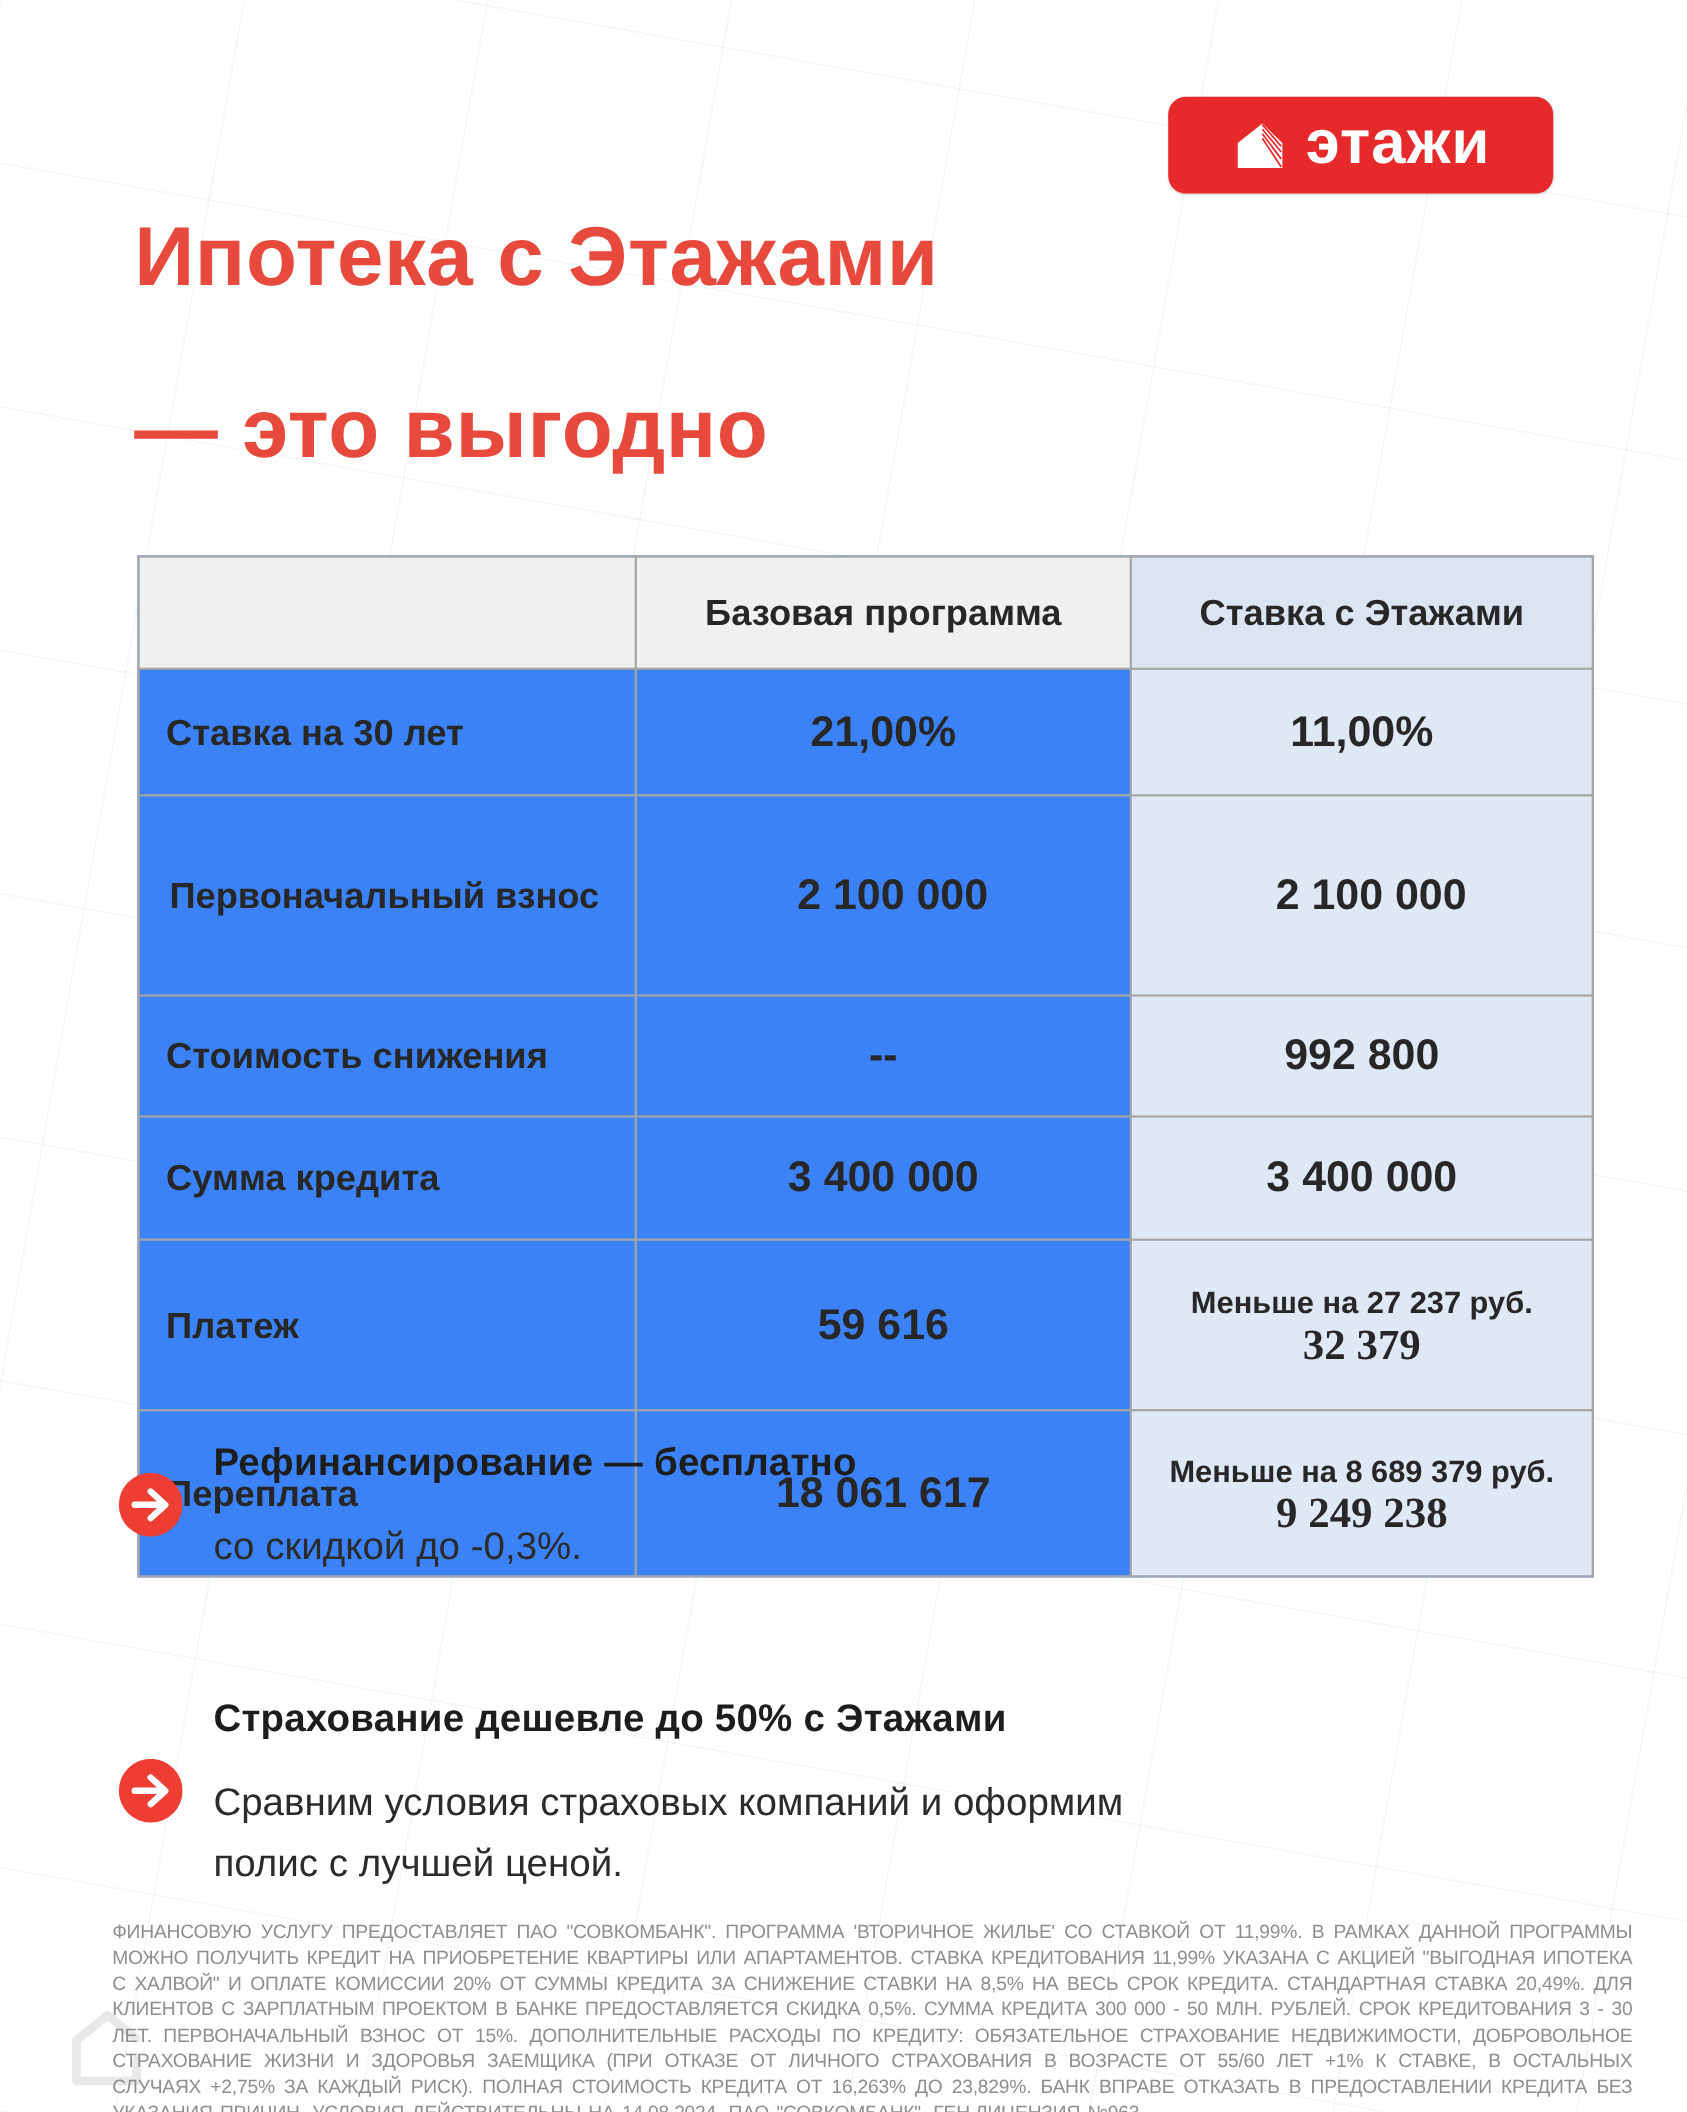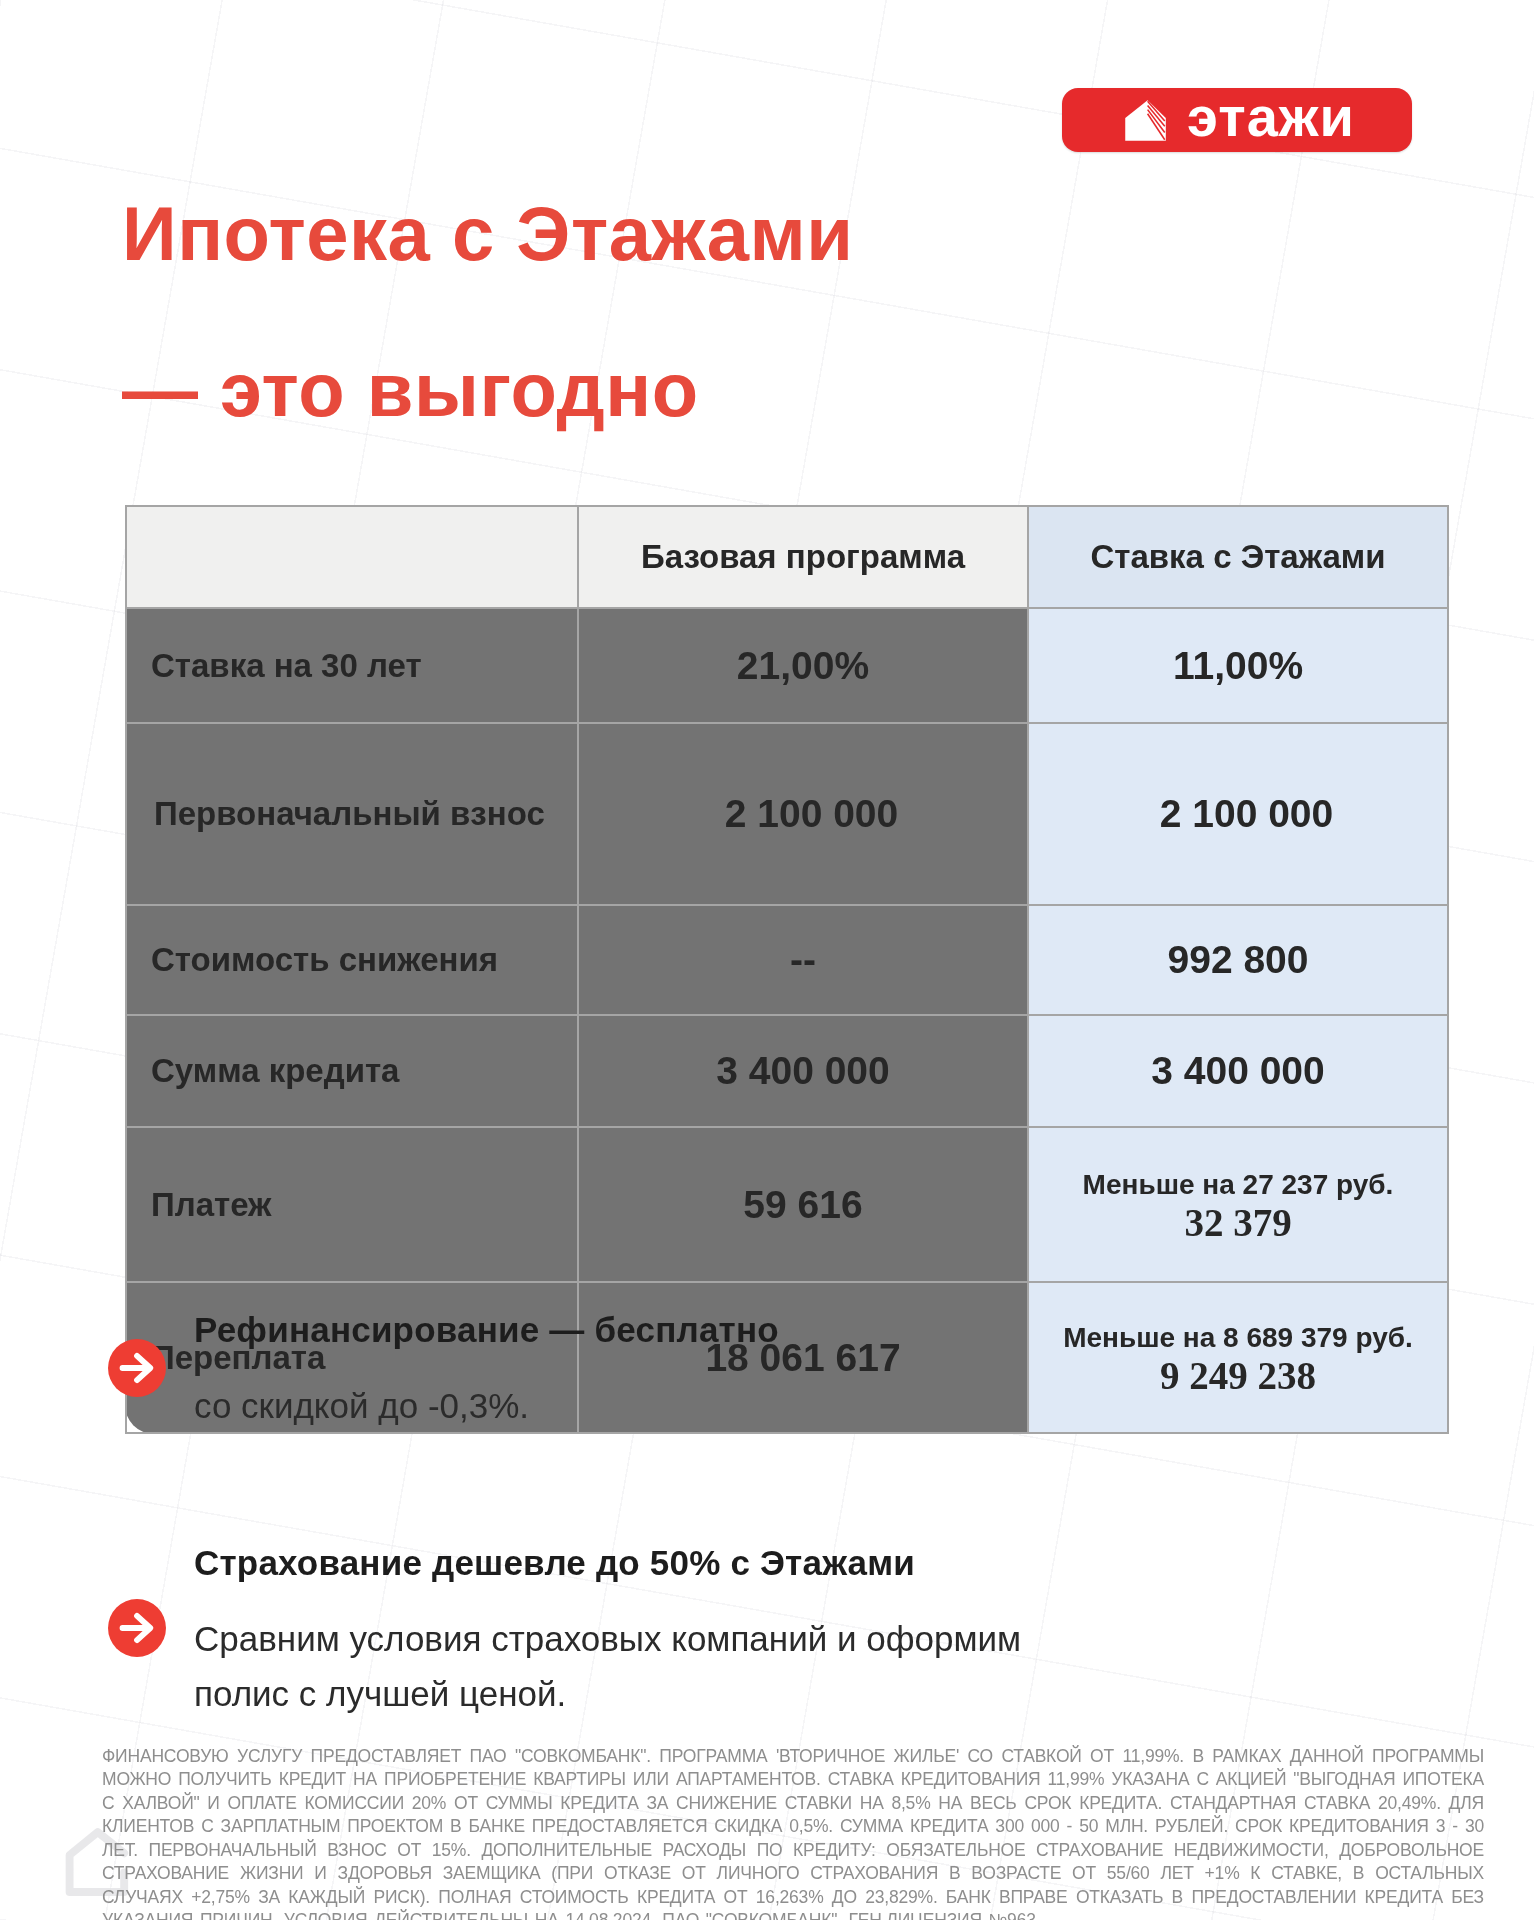--- a/index.html
+++ b/index.html
@@ -7,36 +7,35 @@
     width:1534px;height:1920px;
     position:relative;overflow:hidden;
     font-family:"Liberation Sans","DejaVu Sans",sans-serif;
     background-color:#ffffff;
     background-image:
       repeating-linear-gradient(100deg, rgba(160,160,175,.10) 0 1.5px, transparent 1.5px 218px),
       repeating-linear-gradient(10deg,  rgba(160,160,175,.10) 0 1.5px, transparent 1.5px 218px);
   }
   
   .logo{
-    position:absolute;left:1062px;top:88px;width:350px;height:64px;
+    position:absolute;left:1062px;top:88px;width:350px;height:88px;
     background:#e62a2c;border-radius:16px;
     display:flex;align-items:center;justify-content:center;gap:16px;
     box-shadow:0 1px 2px rgba(0,0,0,.15);
   }
   .logo .brand{color:#fff;font-weight:bold;font-size:56px;letter-spacing:1px;line-height:1;padding-bottom:6px;}
   
   .title{position:absolute;left:122px;top:196px;color:#e74a3c;font-weight:bold;}
   .title .t-line{font-size:76px;line-height:1.0;letter-spacing:.5px;}
   .title .t-line + .t-line{margin-top:80px;}
   
   table.cmp{
     position:absolute;left:125px;top:505px;width:1322px;
     border-collapse:collapse;table-layout:fixed;
-    background:#737373;
-    border-radius:29px;
+    background:#3b82f6;
   }
   table.cmp col.c-label{width:452px;}
   table.cmp col.c-base{width:450px;}
   table.cmp col.c-etazhi{width:420px;}
   table.cmp th,table.cmp td{
     border:2px solid #a5a5a5;
     vertical-align:middle;
     color:#272727;
   }
   table.cmp th{height:98px;background:#f0f0ef;font-size:33px;font-weight:bold;text-align:center;}

